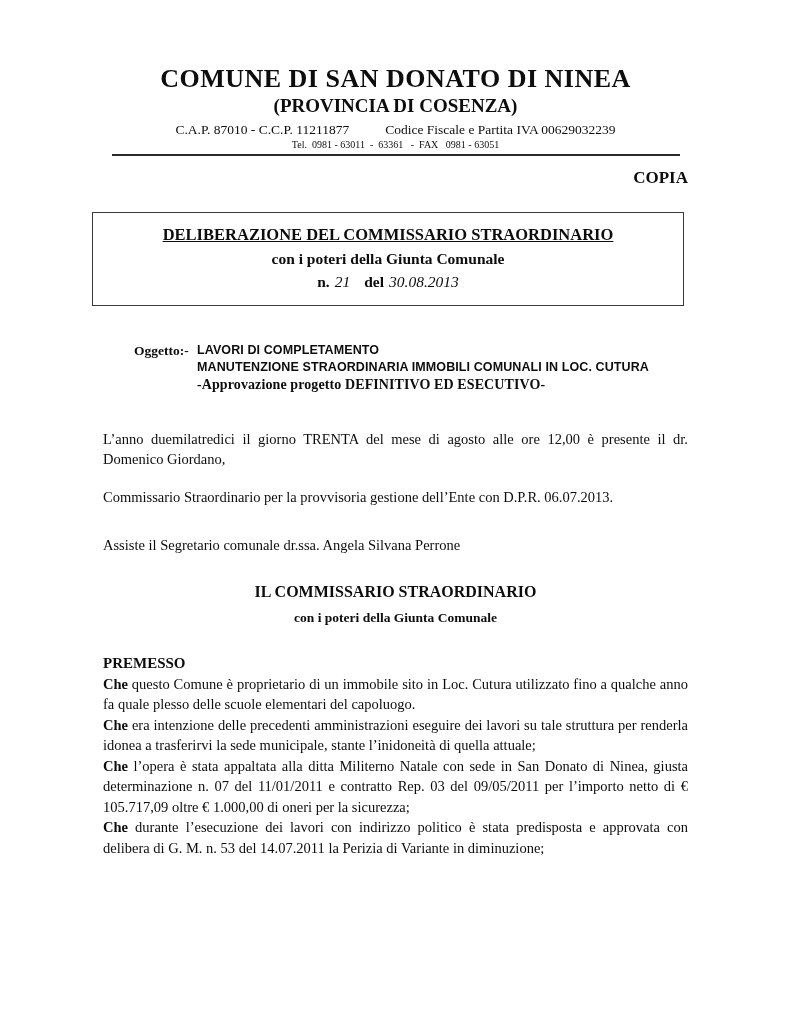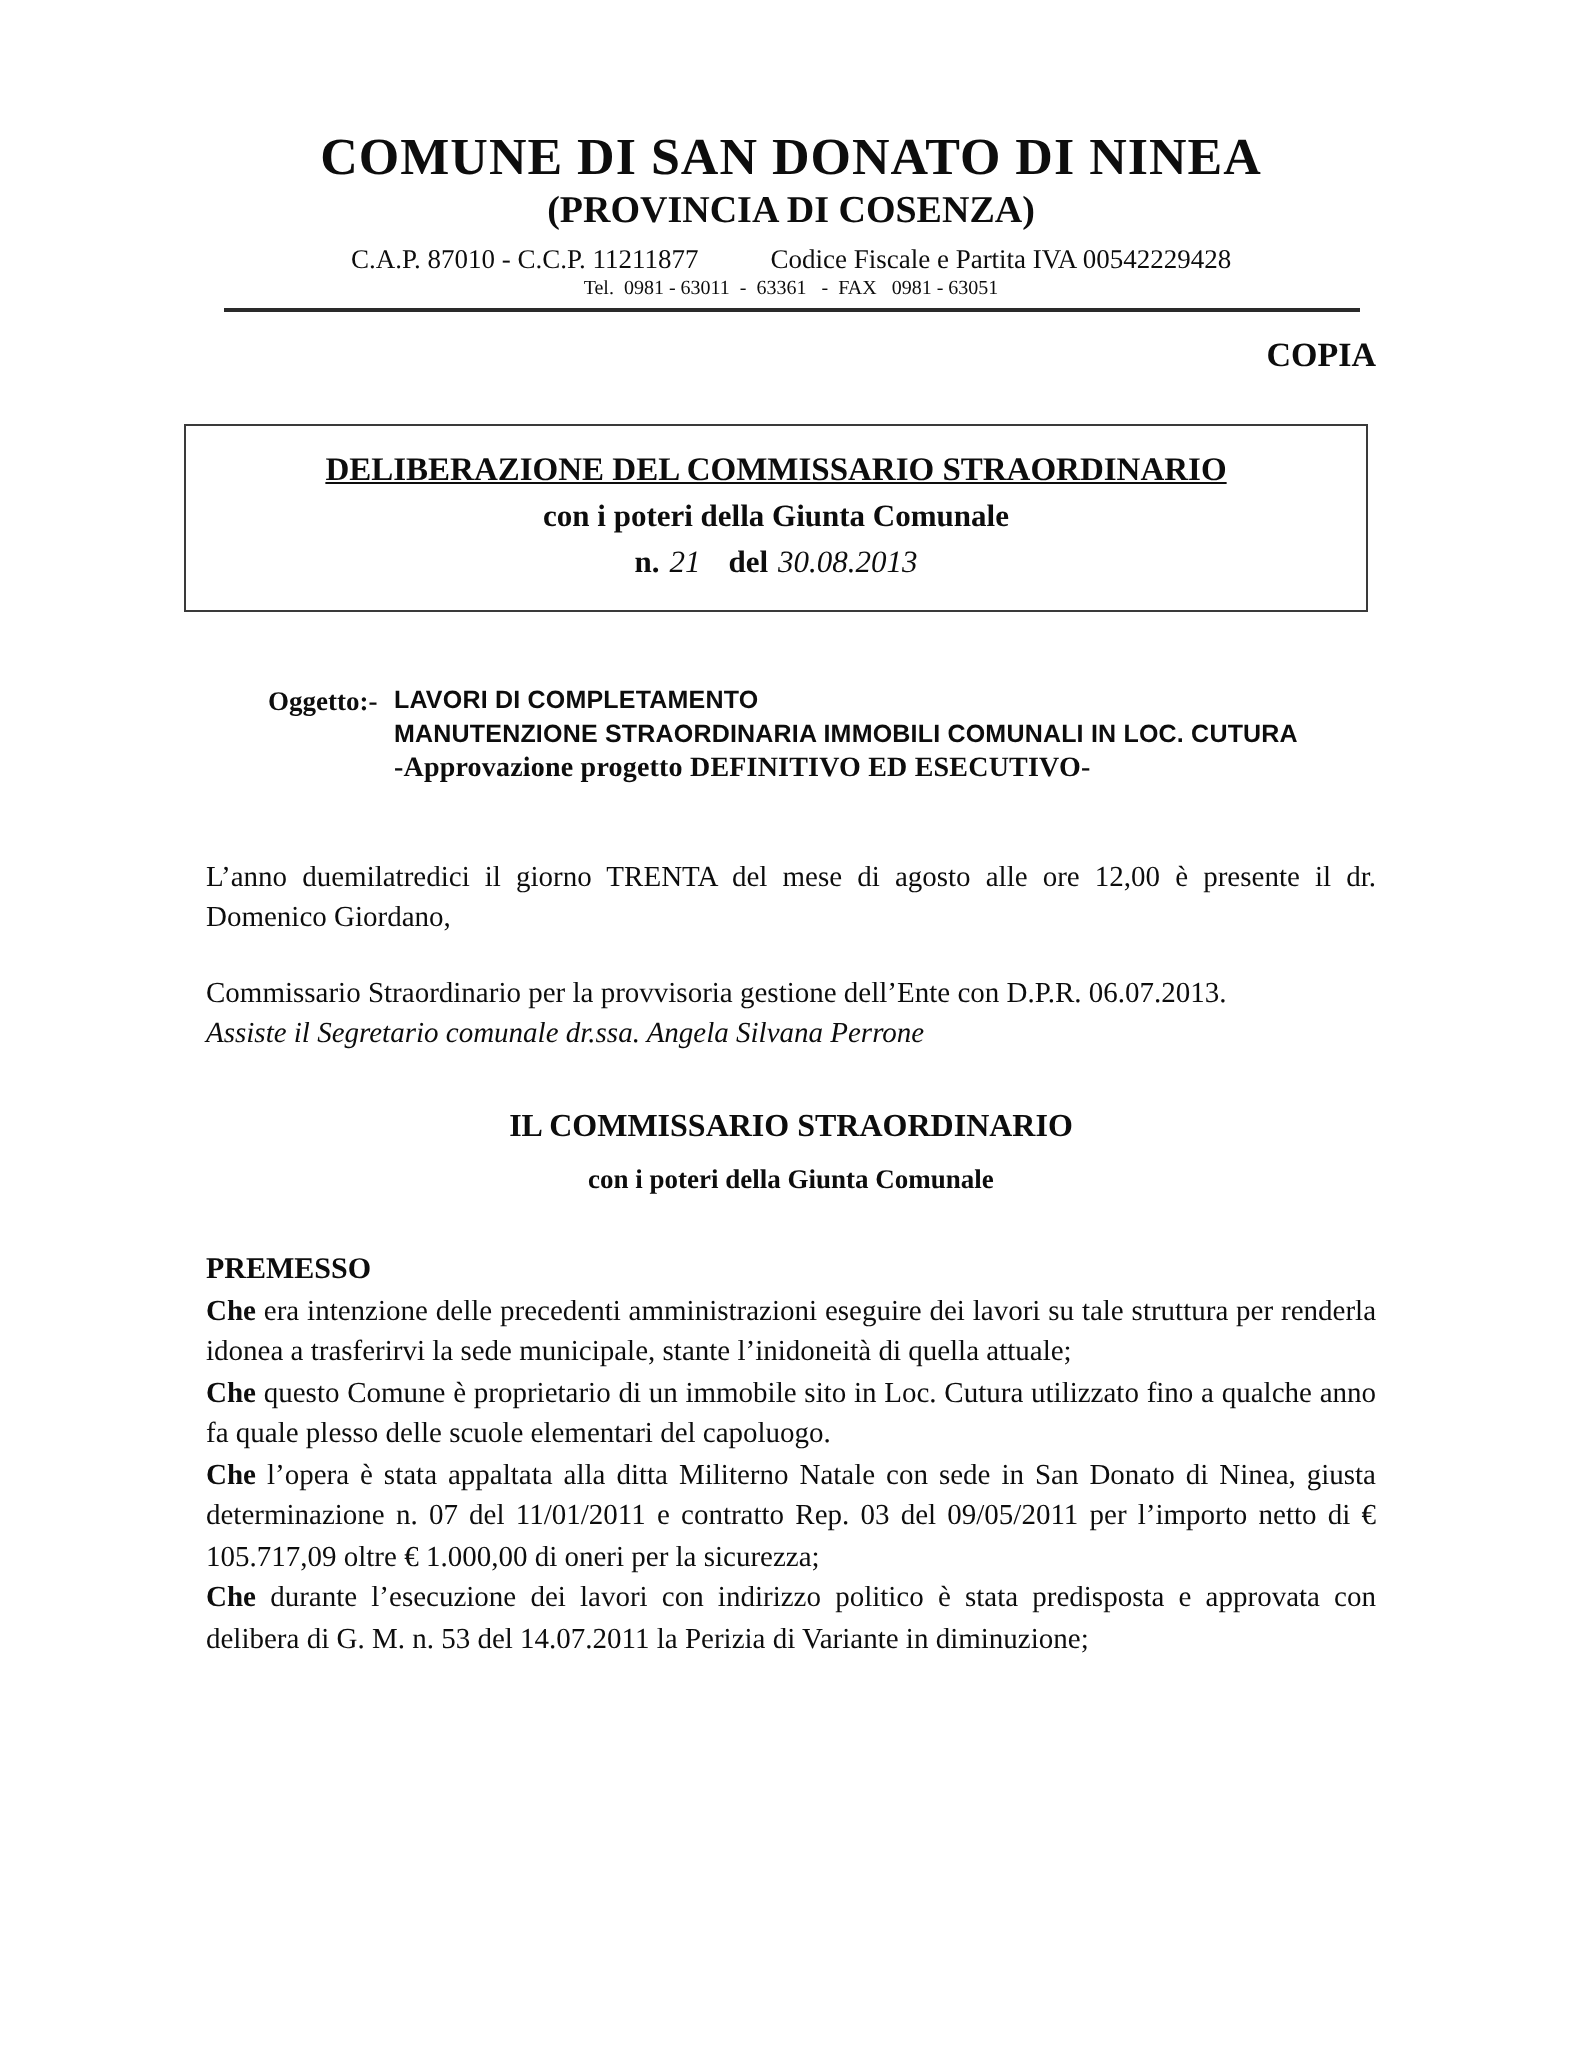--- a/index.html
+++ b/index.html
@@ -100,21 +100,21 @@
 
   
   .bodytext {
     font-size: 14.5px;
     line-height: 20.5px;
     text-align: justify;
     margin: 0;
   }
   .p-intro1 { margin-top: 36px; }
   .p-intro2 { margin-top: 17px; }
-  .p-intro3 { text-align: left; font-style: italic; }
+  .p-intro3 { margin-top: 28px; text-align: left; }
 
   
   .heading { text-align: center; margin-top: 26px; }
   .heading-l1 { font-weight: bold; font-size: 16px; line-height: 1.2; }
   .heading-l2 { font-weight: bold; font-size: 13.5px; line-height: 1.2; margin-top: 9px; }
 
   
   .premesso { margin-top: 27px; }
   .premesso-title { font-weight: bold; font-size: 15px; line-height: 20.5px; }
   .premesso p { margin: 0; }
@@ -123,21 +123,21 @@
 </head>
 <body>
 
 <div class="page" data-name="document-page">
 
   <div data-name="document-header">
     <div class="hdr-title" data-name="municipality-name">COMUNE DI SAN DONATO DI NINEA</div>
     <div class="hdr-province" data-name="province-name">(PROVINCIA DI COSENZA)</div>
     <div class="hdr-contact1" data-name="contact-line-1">
       <span data-name="cap-ccp-info">C.A.P. 87010 - C.C.P. 11211877</span>
-      <span data-name="fiscal-code-info">Codice Fiscale e Partita IVA 00542229428</span>
+      <span data-name="fiscal-code-info">Codice Fiscale e Partita IVA 00629032239</span>
     </div>
     <div class="hdr-contact2" data-name="phone-fax-info">Tel.  0981 - 63011  -  63361   -  FAX   0981 - 63051</div>
     <div class="hdr-rule" data-name="header-divider"></div>
   </div>
 
   <div class="copia" data-name="copy-label">COPIA</div>
 
   <div class="delib-box" data-name="deliberation-box">
     <div class="l1" data-name="deliberation-title">DELIBERAZIONE DEL COMMISSARIO STRAORDINARIO</div>
     <div class="l2" data-name="deliberation-subtitle">con i poteri della Giunta Comunale</div>
@@ -159,19 +159,19 @@
   <p class="bodytext p-intro2" data-name="intro-paragraph-commissioner">Commissario Straordinario per la provvisoria gestione dell’Ente con D.P.R. 06.07.2013.</p>
   <p class="bodytext p-intro3" data-name="intro-paragraph-secretary">Assiste il Segretario comunale dr.ssa. Angela Silvana Perrone</p>
 
   <div class="heading" data-name="commissioner-heading">
     <div class="heading-l1" data-name="heading-line-1">IL COMMISSARIO STRAORDINARIO</div>
     <div class="heading-l2" data-name="heading-line-2">con i poteri della Giunta Comunale</div>
   </div>
 
   <div class="premesso" data-name="premesso-section">
     <div class="premesso-title" data-name="premesso-title">PREMESSO</div>
+    <p class="bodytext" data-name="premesso-item"><b data-name="premesso-item-lead">Che</b><span data-name="premesso-item-text">questo Comune è proprietario di un immobile sito in Loc. Cutura utilizzato fino a qualche anno fa quale plesso delle scuole elementari del capoluogo.</span></p>
     <p class="bodytext" data-name="premesso-item"><b data-name="premesso-item-lead">Che</b><span data-name="premesso-item-text">era intenzione delle precedenti amministrazioni eseguire dei lavori su tale struttura per renderla idonea a trasferirvi la sede municipale, stante l’inidoneità di quella attuale;</span></p>
-    <p class="bodytext" data-name="premesso-item"><b data-name="premesso-item-lead">Che</b><span data-name="premesso-item-text">questo Comune è proprietario di un immobile sito in Loc. Cutura utilizzato fino a qualche anno fa quale plesso delle scuole elementari del capoluogo.</span></p>
     <p class="bodytext" data-name="premesso-item"><b data-name="premesso-item-lead">Che</b><span data-name="premesso-item-text">l’opera è stata appaltata alla ditta Militerno Natale con sede in San Donato di Ninea, giusta determinazione n. 07 del 11/01/2011 e contratto Rep. 03 del 09/05/2011 per l’importo netto di € 105.717,09 oltre € 1.000,00 di oneri per la sicurezza;</span></p>
     <p class="bodytext" data-name="premesso-item"><b data-name="premesso-item-lead">Che</b><span data-name="premesso-item-text">durante l’esecuzione dei lavori con indirizzo politico è stata predisposta e approvata con delibera di G. M. n. 53 del 14.07.2011 la Perizia di Variante in diminuzione;</span></p>
   </div>
 
 </div>
 
 </body></html>

